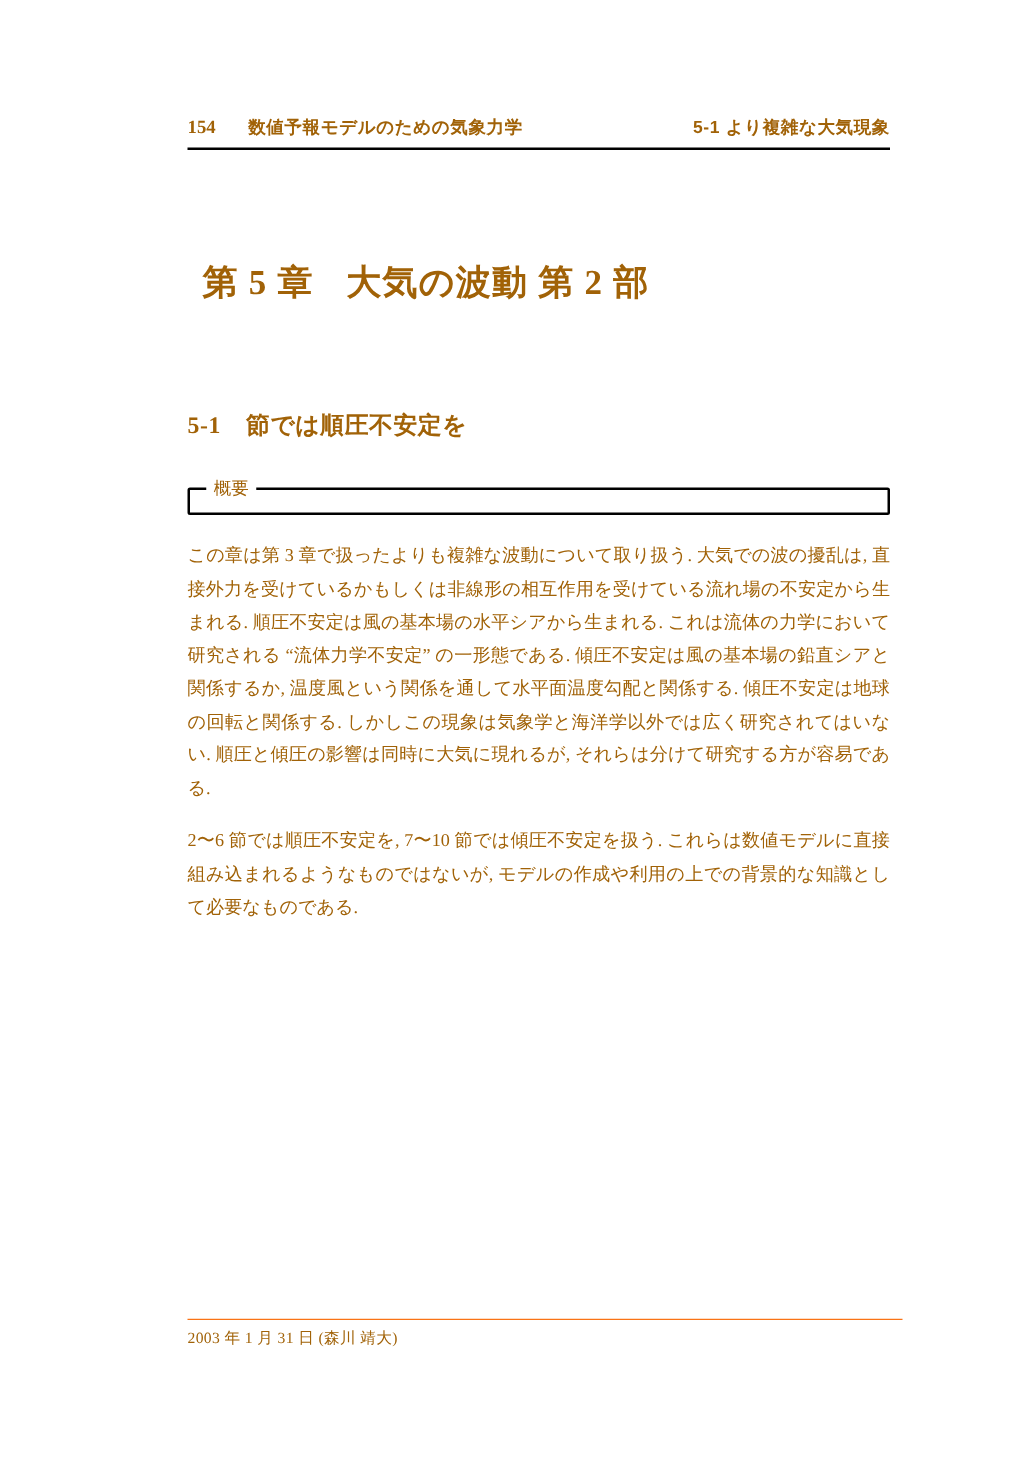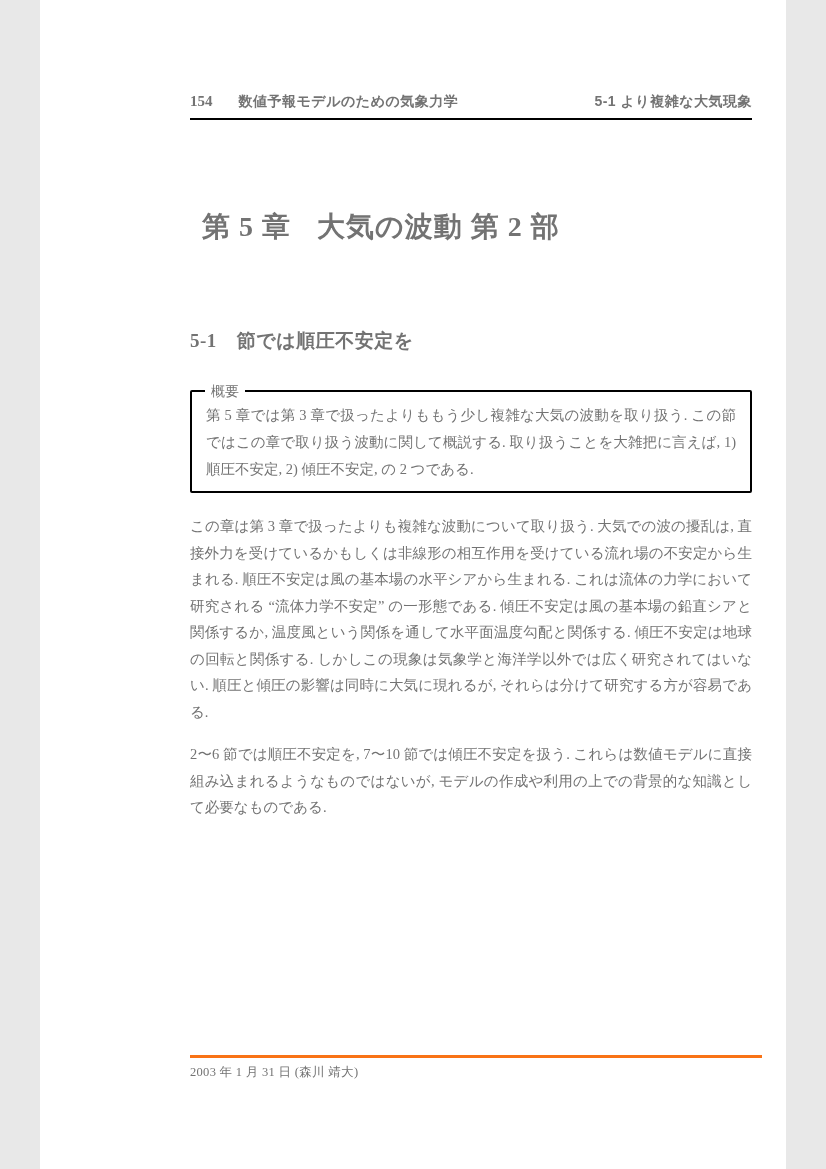--- a/index.html
+++ b/index.html
@@ -2,24 +2,24 @@
 <html lang="ja"><head>
 <meta charset="utf-8">
 <style>
   html, body {
     margin: 0;
     padding: 0;
     background: #e8e8e8;
   }
   .page {
     position: relative;
-    width: 746px;
+    width: 826px;
     height: 1169px;
     background: #ffffff;
-    color: #737373;
+    color: #a16207;
     font-family: "Liberation Serif", serif;
     overflow: hidden;
     margin: 0 auto;
   }
   
   .header {
     position: absolute;
     left: 150px;
     top: 93px;
     width: 562px;
@@ -101,21 +101,21 @@
     font-size: 14.5px;
     line-height: 26.5px;
     text-align: justify;
   }
   
   .footer {
     position: absolute;
     left: 150px;
     top: 1055px;
     width: 572px;
-    border-top: 3px solid #f97316;
+    border-top: 1px solid #f97316;
     padding-top: 6px;
     font-size: 12.5px;
     letter-spacing: 0.3px;
   }
 </style>
 </head>
 <body>
 
 <div class="page">
 
@@ -132,21 +132,20 @@
     <h1 class="chapter">
       <span class="chapter-num">第 5 章</span><span>大気の波動 第 2 部</span>
     </h1>
 
     <h2 class="section">
       <span class="section-num">5-1</span><span>節では順圧不安定を</span>
     </h2>
 
     <div class="summary-box">
       <span class="summary-label">概要</span>
-      <p class="summary-text">第 5 章では第 3 章で扱ったよりももう少し複雑な大気の波動を取り扱う. この節ではこの章で取り扱う波動に関して概説する. 取り扱うことを大雑把に言えば, 1) 順圧不安定, 2) 傾圧不安定, の 2 つである.</p>
     </div>
 
     <p class="body-para">この章は第 3 章で扱ったよりも複雑な波動について取り扱う. 大気での波の擾乱は, 直接外力を受けているかもしくは非線形の相互作用を受けている流れ場の不安定から生まれる. 順圧不安定は風の基本場の水平シアから生まれる. これは流体の力学において研究される “流体力学不安定” の一形態である. 傾圧不安定は風の基本場の鉛直シアと関係するか, 温度風という関係を通して水平面温度勾配と関係する. 傾圧不安定は地球の回転と関係する. しかしこの現象は気象学と海洋学以外では広く研究されてはいない. 順圧と傾圧の影響は同時に大気に現れるが, それらは分けて研究する方が容易である.</p>
     <p class="body-para">2〜6 節では順圧不安定を, 7〜10 節では傾圧不安定を扱う. これらは数値モデルに直接組み込まれるようなものではないが, モデルの作成や利用の上での背景的な知識として必要なものである.</p>
 
   </div>
 
   <div class="footer">
     <span>2003 年 1 月 31 日 (森川 靖大)</span>
   </div>

